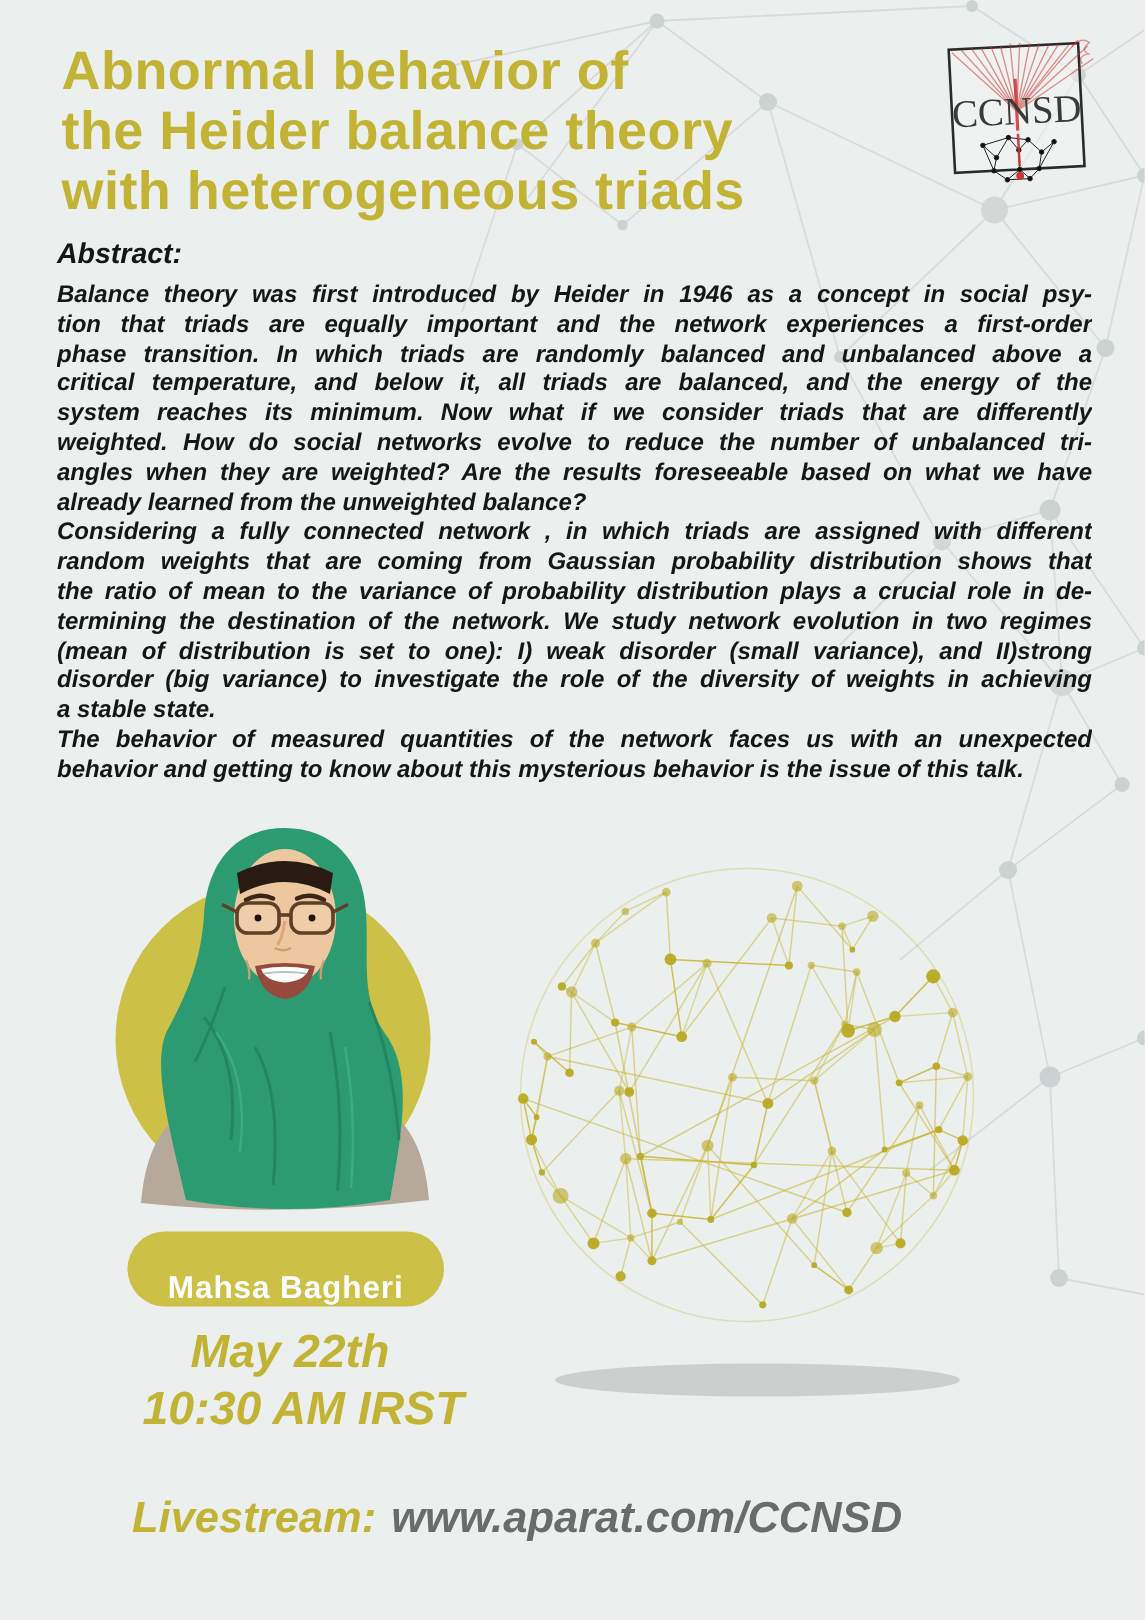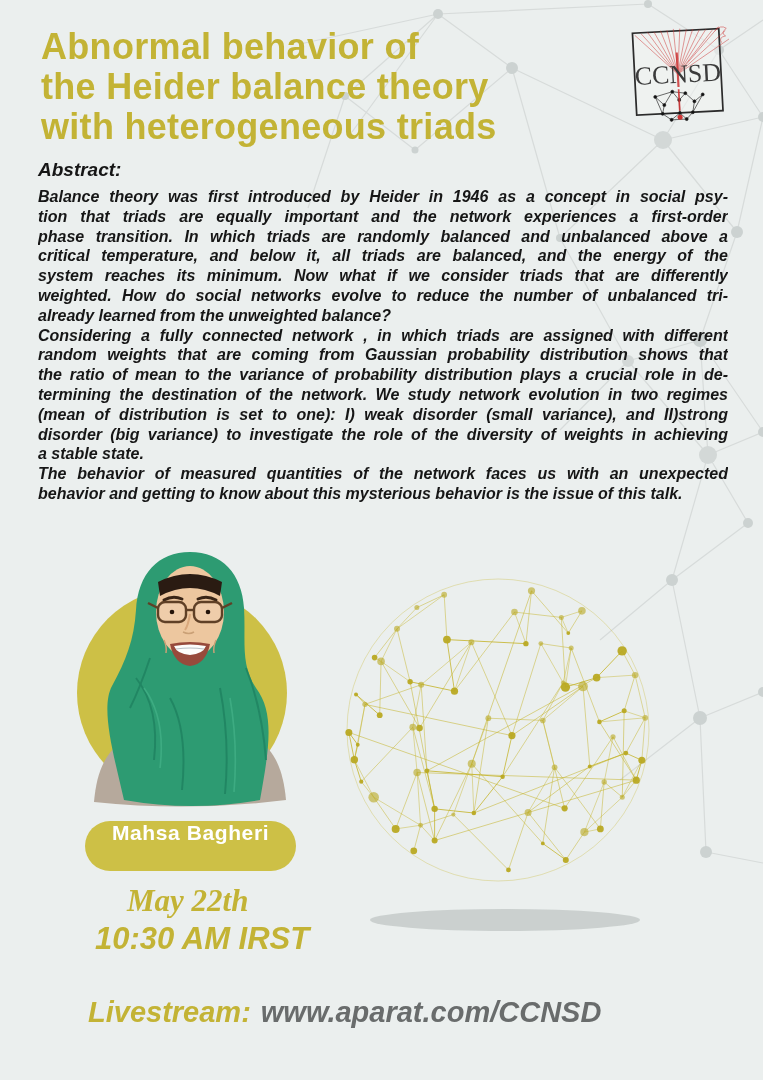--- a/index.html
+++ b/index.html
@@ -26,25 +26,25 @@
   .abstract-heading{font-size:19px;line-height:24px;margin:0 0 5px 0;}
   .abstract-line{font-size:16px;line-height:19.8px;height:19.8px;text-align:justify;text-align-last:justify;overflow:hidden;}
   .abstract-line.end{text-align-last:left;}
   .portrait{position:absolute;left:70px;top:548px;width:240px;height:265px;z-index:2;}
   .portrait-circle{position:absolute;left:7px;top:40px;width:210px;height:210px;border-radius:50%;background:var(--badge);}
   .portrait svg{position:absolute;left:0;top:0;}
   .sphere{position:absolute;left:330px;top:548px;z-index:1;}
   .badge{
     position:absolute;left:85px;top:821px;width:211px;height:50px;z-index:2;
     border-radius:25px;background:var(--badge);
-    display:flex;align-items:flex-start;justify-content:center;
+    display:flex;align-items:flex-end;justify-content:center;
     color:#ffffff;font-weight:700;font-size:21px;letter-spacing:.6px;
   }
   .date{position:absolute;left:95px;top:882px;z-index:2;color:var(--accent);font-style:italic;font-weight:700;font-size:31px;line-height:38px;}
-  .date .d1{padding-left:32px;font-family:Liberation Serif, serif;}
+  .date .d1{padding-left:32px;}
   .livestream{position:absolute;left:88px;top:996px;z-index:2;font-style:italic;font-weight:700;font-size:29px;text-align:center;}
   .livestream .lbl{color:var(--accent);margin-right:10px;}
   .livestream .url{color:var(--urlgray);}
 </style>
 </head>
 <body>
 
 <svg class="bg-net" width="763" height="1080" viewBox="0 0 763 1080" aria-hidden="true">
   <path fill="none" stroke="#d7dbda" stroke-width="1.2" d="
     M438,14 L512,68 M438,14 L648,4 M438,14 L300,44 M438,14 L352,132
@@ -133,20 +133,21 @@
 <div class="abstract">
   <div class="abstract-heading">Abstract:</div>
   <div>
 
   <div class="abstract-line">Balance theory was first introduced by Heider in 1946 as a concept in social psy-</div>
       <div class="abstract-line">tion that triads are equally important and the network experiences a first-order</div>
       <div class="abstract-line">phase transition. In which triads are randomly balanced and unbalanced above a</div>
       <div class="abstract-line">critical temperature, and below it, all triads are balanced, and the energy of the</div>
       <div class="abstract-line">system reaches its minimum. Now what if we consider triads that are differently</div>
       <div class="abstract-line">weighted. How do social networks evolve to reduce the number of unbalanced tri-</div>
+      <div class="abstract-line">angles when they are weighted? Are the results foreseeable based on what we have</div>
       <div class="abstract-line end">already learned from the unweighted balance?</div>
       <div class="abstract-line">Considering a fully connected network , in which triads are assigned with different</div>
       <div class="abstract-line">random weights that are coming from Gaussian probability distribution shows that</div>
       <div class="abstract-line">the ratio of mean to the variance of probability distribution plays a crucial role in de-</div>
       <div class="abstract-line">termining the destination of the network. We study network evolution in two regimes</div>
       <div class="abstract-line">(mean of distribution is set to one): I) weak disorder (small variance), and II)strong</div>
       <div class="abstract-line">disorder (big variance) to investigate the role of the diversity of weights in achieving</div>
       <div class="abstract-line end">a stable state.</div>
       <div class="abstract-line">The behavior of measured quantities of the network faces us with an unexpected</div>
       <div class="abstract-line end">behavior and getting to know about this mysterious behavior is the issue of this talk.</div>

